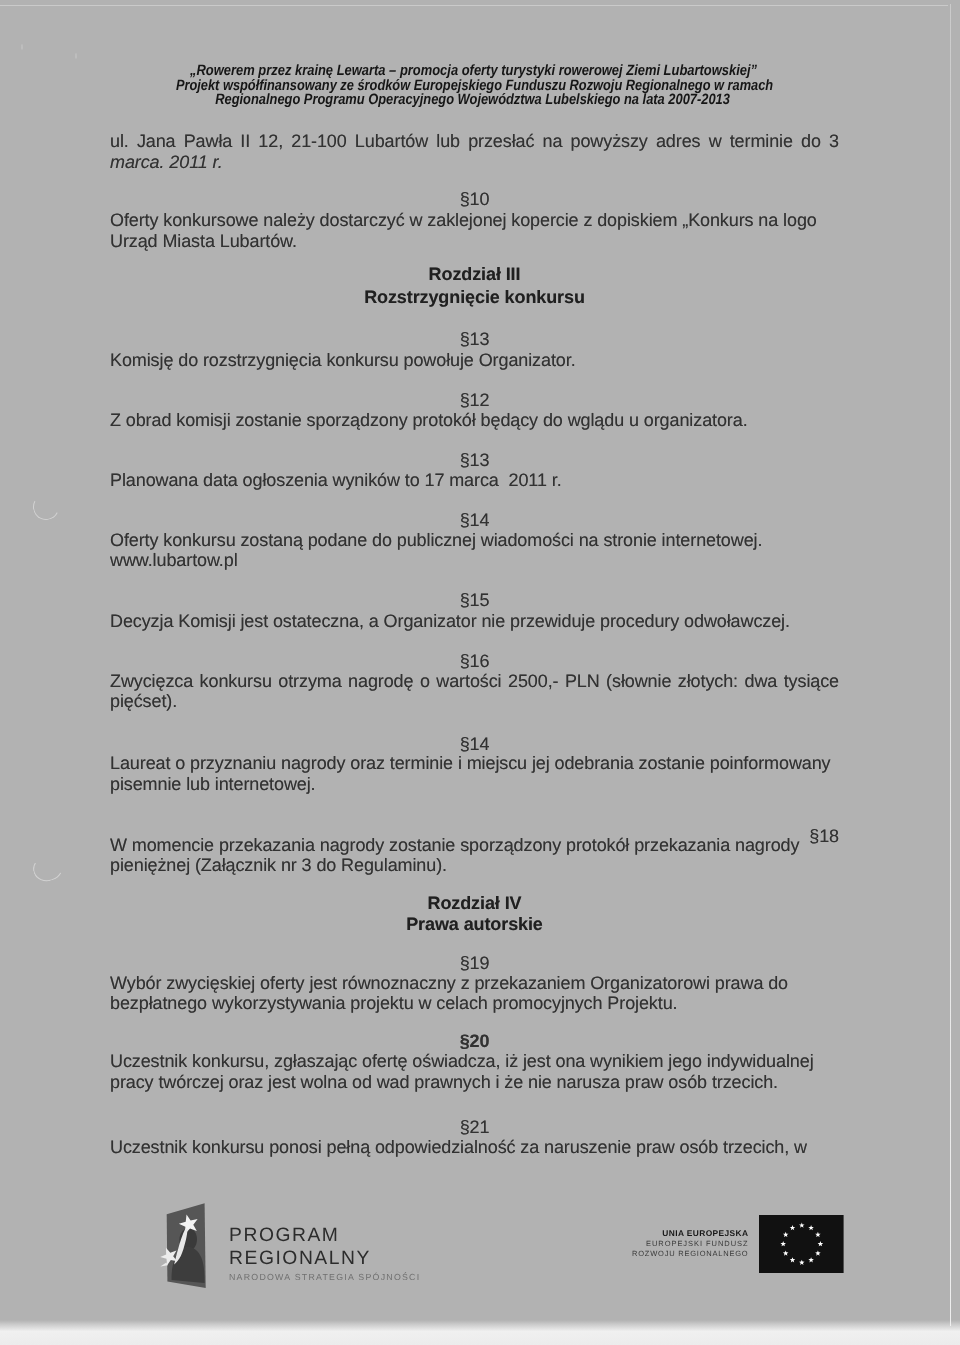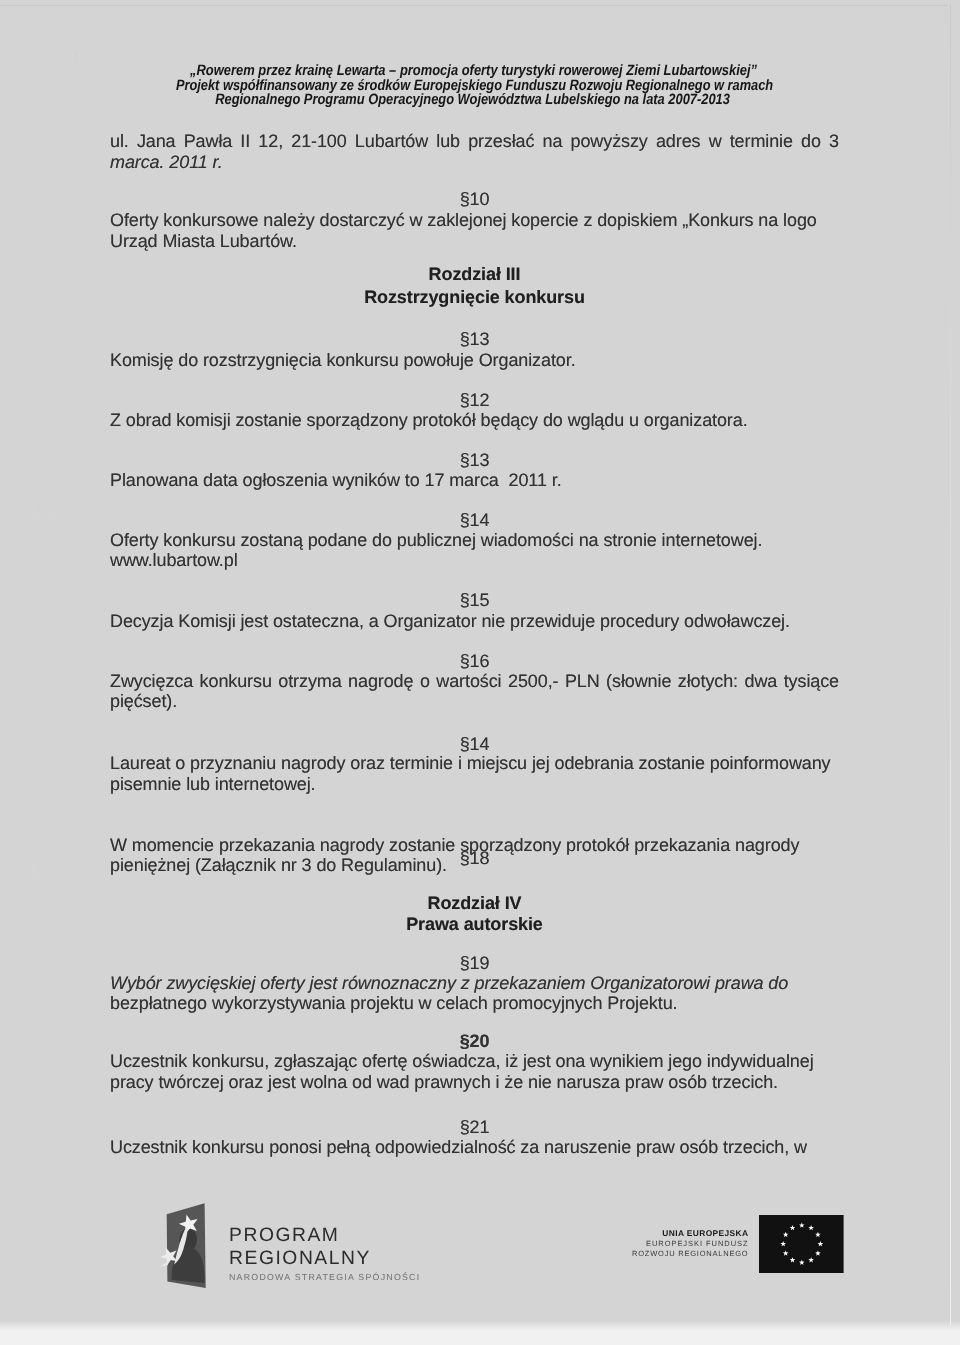--- a/index.html
+++ b/index.html
@@ -6,21 +6,21 @@
   html,body{margin:0;padding:0;}
   body{
     width:960px;height:1345px;overflow:hidden;
     background:#ffffff;
     font-family:"Liberation Sans", sans-serif;
     color:#3a3d41;
     position:relative;
     -webkit-font-smoothing:antialiased;
     text-rendering:geometricPrecision;
   }
-  .page{position:absolute;left:0;top:0;width:960px;height:1345px;background:#86efac;overflow:hidden;
+  .page{position:absolute;left:0;top:0;width:960px;height:1345px;background:#eab308;overflow:hidden;
         filter:blur(0.22px) saturate(0);}
 
   
   .scan-top-rule{position:absolute;left:0;top:5px;width:948px;height:1px;background:#c9cacb;}
   .scan-right-rule{position:absolute;left:950px;top:4px;width:1.2px;height:1322px;
       background:linear-gradient(to bottom,#c9cacb 0%,#d8d9da 30%,#e6e7e8 70%,#eeeeef 100%);}
   .scan-bottom-haze{position:absolute;left:0;top:1320px;width:960px;height:25px;
       background:linear-gradient(to bottom,rgba(247,247,248,0) 0%,rgba(243,243,244,.95) 45%,rgba(246,246,247,.85) 100%);}
   .speck{position:absolute;border-radius:45%;background:rgba(205,207,210,.42);}
   .arc{position:absolute;border-radius:50%;border:1.6px solid rgba(214,216,219,.85);
@@ -84,27 +84,27 @@
       <div class="tl " style="top: 530.01px;">Oferty konkursu zostaną podane do publicznej wiadomości na stronie internetowej.</div>
       <div class="tl " style="top: 550.01px;">www.lubartow.pl</div>
       <div class="tl c" style="top: 590.41px;">§15</div>
       <div class="tl " style="top: 610.91px;">Decyzja Komisji jest ostateczna, a Organizator nie przewiduje procedury odwoławczej.</div>
       <div class="tl c" style="top: 650.91px;">§16</div>
       <div class="tl  j" style="top: 671.21px;">Zwycięzca konkursu otrzyma nagrodę o wartości 2500,- PLN (słownie złotych: dwa tysiące</div>
       <div class="tl " style="top: 690.91px;">pięćset).</div>
       <div class="tl c" style="top: 733.81px;">§14</div>
       <div class="tl " style="top: 753.41px;">Laureat o przyznaniu nagrody oraz terminie i miejscu jej odebrania zostanie poinformowany</div>
       <div class="tl " style="top: 773.71px;">pisemnie lub internetowej.</div>
-      <div class="tl c" style="top: 848px;">§18</div>
+      <div class="tl c" style="top: 826px; text-align: right;">§18</div>
       <div class="tl " style="top: 834.61px;">W momencie przekazania nagrody zostanie sporządzony protokół przekazania nagrody</div>
       <div class="tl " style="top: 854.61px;">pieniężnej (Załącznik nr 3 do Regulaminu).</div>
       <div class="tl c b" style="top: 892.81px;">Rozdział IV</div>
       <div class="tl c b" style="top: 913.6px;">Prawa autorskie</div>
       <div class="tl c" style="top: 953.21px;">§19</div>
-      <div class="tl " style="top: 973.21px; font-style: italic;">Wybór zwycięskiej oferty jest równoznaczny z przekazaniem Organizatorowi prawa do</div>
+      <div class="tl " style="top: 973.21px;">Wybór zwycięskiej oferty jest równoznaczny z przekazaniem Organizatorowi prawa do</div>
       <div class="tl " style="top: 993.21px;">bezpłatnego wykorzystywania projektu w celach promocyjnych Projektu.</div>
       <div class="tl c" style="top: 1030.71px; font-weight: bold;">§20</div>
       <div class="tl " style="top: 1050.91px;">Uczestnik konkursu, zgłaszając ofertę oświadcza, iż jest ona wynikiem jego indywidualnej</div>
       <div class="tl " style="top: 1072.21px;">pracy twórczej oraz jest wolna od wad prawnych i że nie narusza praw osób trzecich.</div>
       <div class="tl c" style="top: 1116.71px;">§21</div>
       <div class="tl " style="top: 1136.71px;">Uczestnik konkursu ponosi pełną odpowiedzialność za naruszenie praw osób trzecich, w</div>
     </div>
 
   <div class="footer">
 

